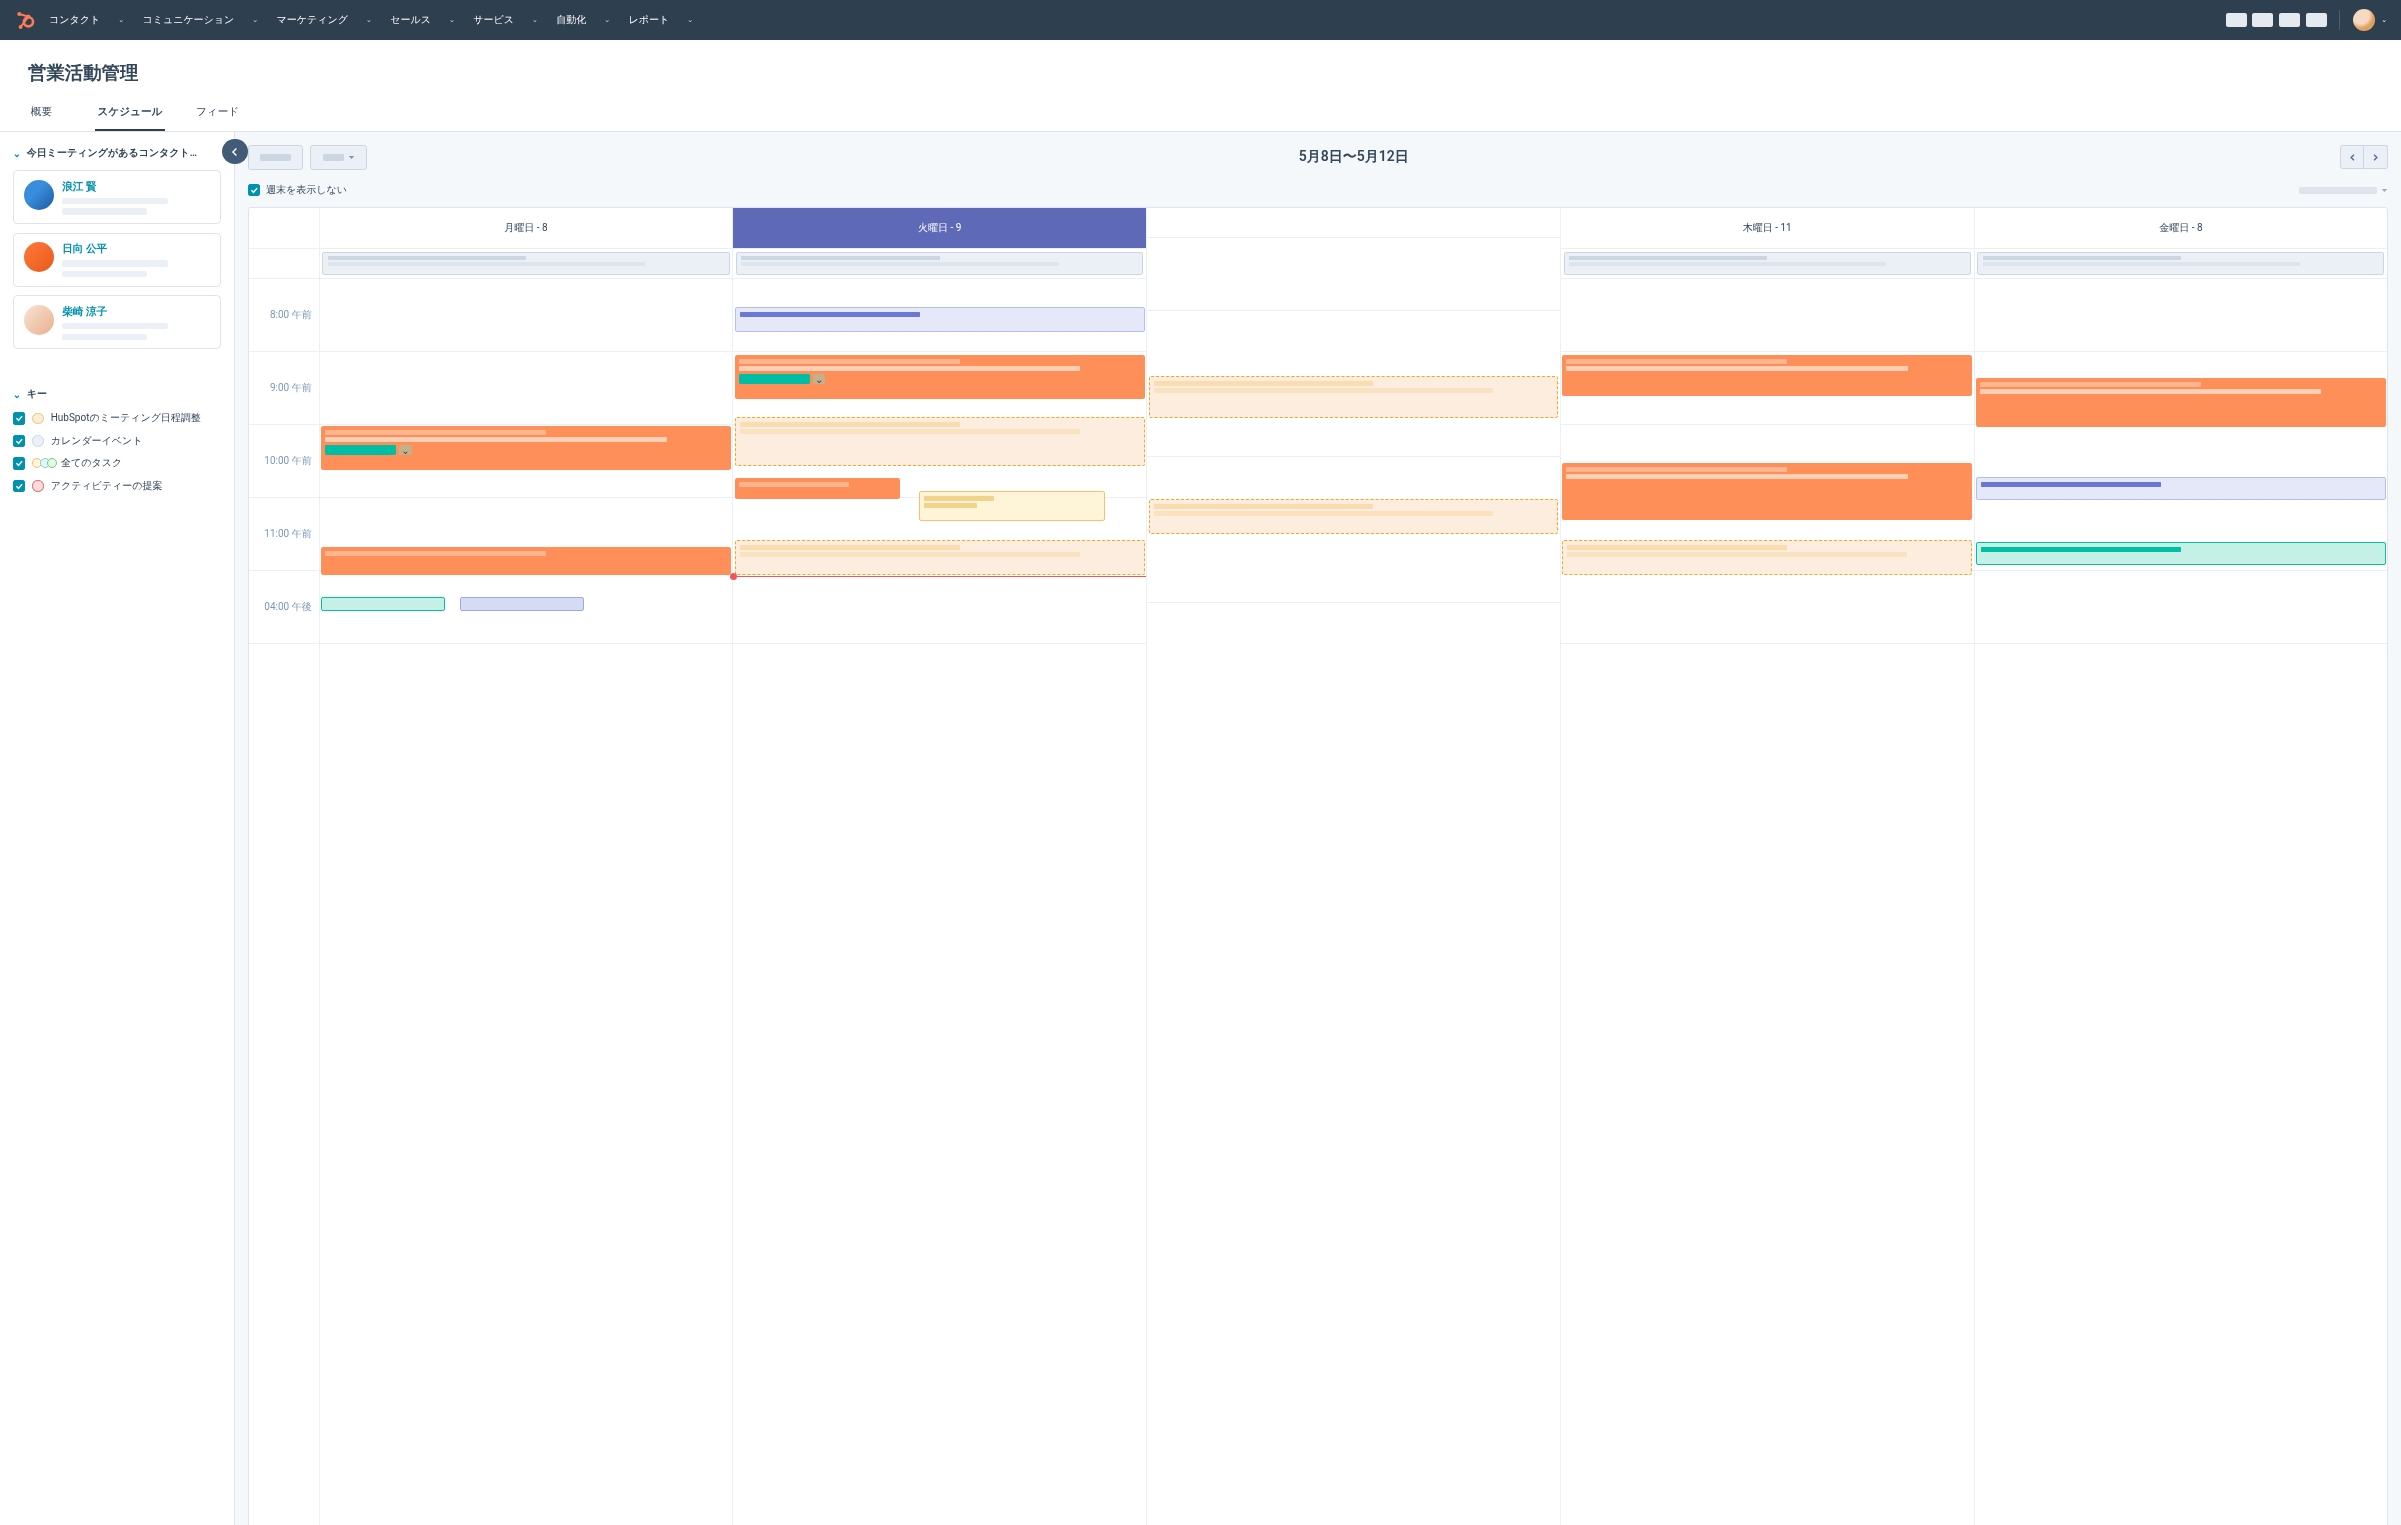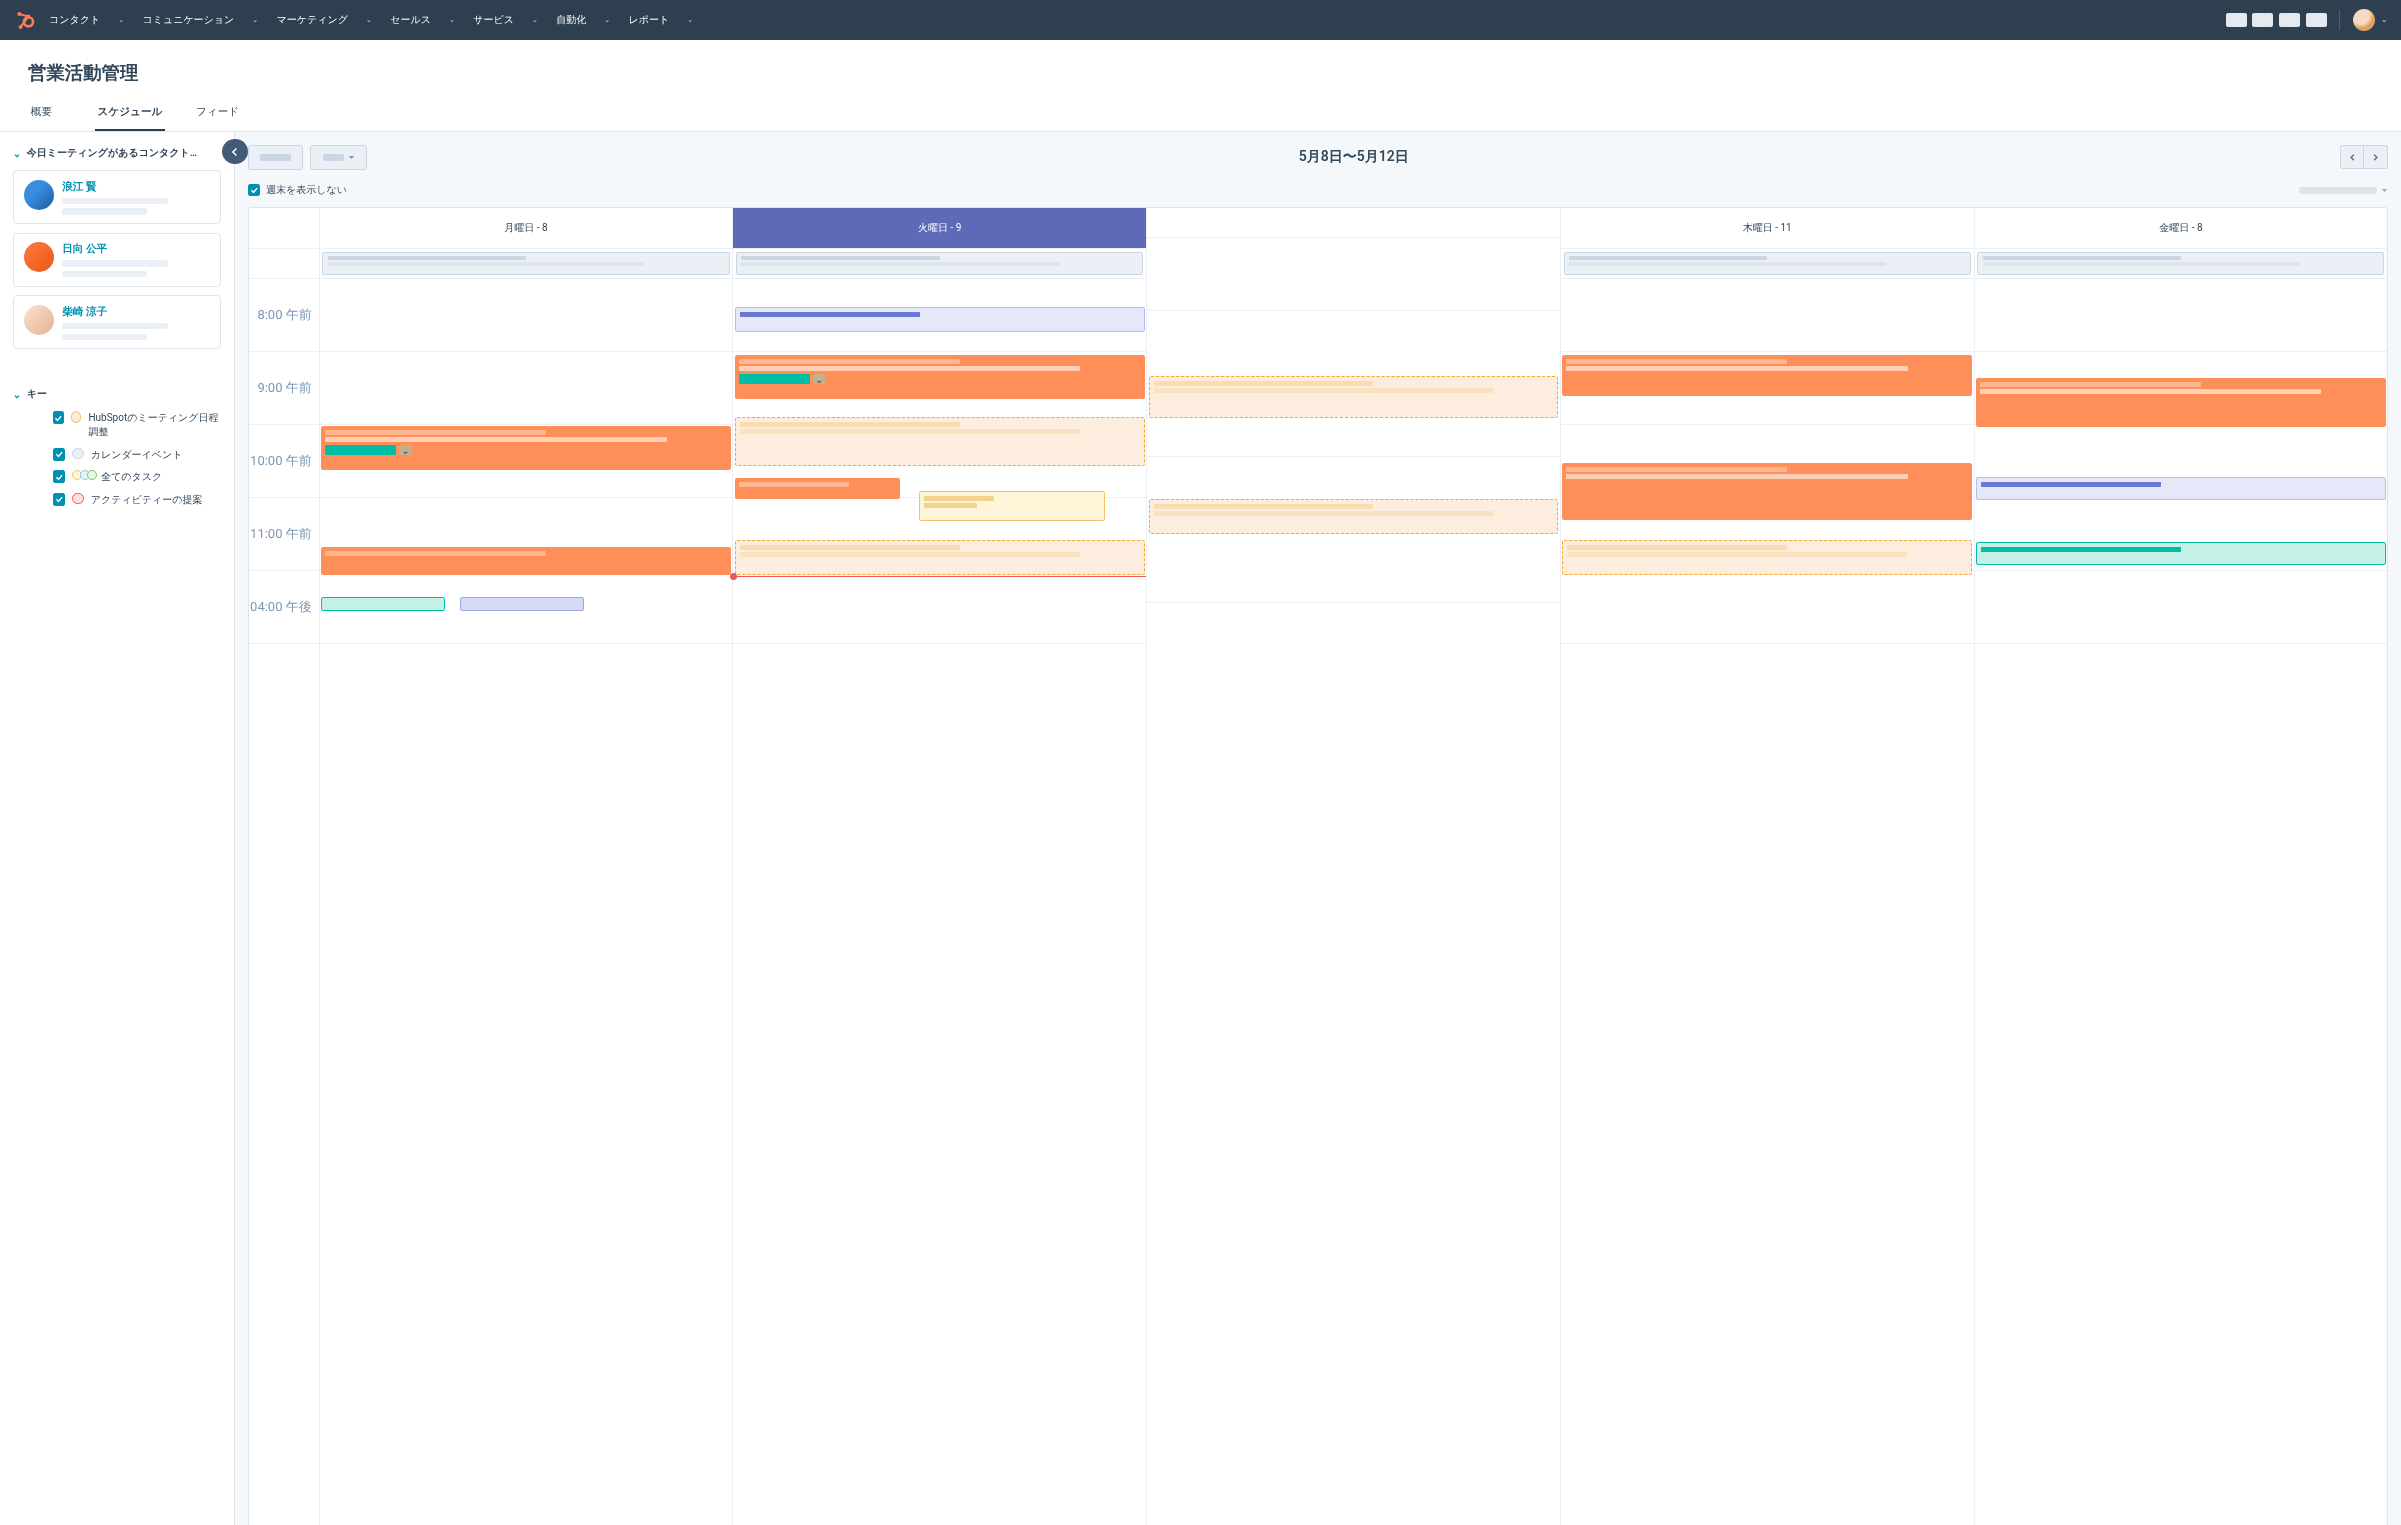--- a/index.html
+++ b/index.html
@@ -35,21 +35,21 @@
 .side-section-hdr .chev { color: #0091ae; }
 .contact-card { border: 0.7px solid #dfe3eb; border-radius: 4.2px; padding: 8.5px 10px; display: flex; gap: 8.5px; margin-bottom: 8.5px; cursor: pointer; }
 .contact-card .ava { width: 30px; height: 30px; border-radius: 50%; flex-shrink: 0; }
 .contact-card .name { color: #0091ae; font-weight: 600; font-size: 10.6px; margin-bottom: 4.2px; }
 .skel { background: #eaf0f6; border-radius: 2.1px; height: 6.4px; }
 .skel.long { width: 106px; margin-bottom: 4.2px; }
 .skel.med { width: 85px; }
 
 .key-section { margin-top: 38px; }
 .key-list { margin-top: 10px; }
-.key-item { display: flex; align-items: flex-start; gap: 7px; margin-bottom: 8.5px; margin-left: 40px; }
+.key-item { display: flex; align-items: center; gap: 7px; margin-bottom: 8.5px; }
 .cb { width: 12.7px; height: 12.7px; border: 1.4px solid #0091ae; border-radius: 2.1px; background: #0091ae; display: inline-flex; align-items: center; justify-content: center; cursor: pointer; }
 .swatch { width: 11.3px; height: 11.3px; border-radius: 50%; }
 .swatch.orange { background: #fbecd9; border: 0.7px solid #f5c26b; }
 .swatch.grey { background: #eaf0f6; border: 0.7px solid #cbd6e2; }
 .swatch.pink { background: #ffdede; border: 0.7px solid #f2545b; }
 .swatch-group { display: flex; }
 .swatch-group span { width: 10px; height: 10px; border-radius: 50%; margin-right: -2.8px; }
 
 
 .collapse-handle { position: absolute; left: -12.7px; top: 7px; width: 25.4px; height: 25.4px; border-radius: 50%; background: #425b76; display: flex; align-items: center; justify-content: center; cursor: pointer; color: #fff; }
@@ -78,21 +78,21 @@
 .cal-header { height: 41px; display: flex; align-items: center; justify-content: center; font-size: 10px; border-bottom: 0.7px solid #eaf0f6; }
 .cal-header.active { background: #5e6ab8; color: #fff; }
 .allday-row { height: 30px; border-bottom: 0.7px solid #eaf0f6; display: flex; align-items: center; justify-content: center; padding: 2.8px; }
 
 .allday-event { width: 100%; height: 100%; border: 0.7px solid #cbd6e2; background: #eaf0f6; border-radius: 2.1px; padding: 2.8px 4.2px; display: flex; flex-direction: column; gap: 2.1px; }
 .allday-event .l1 { height: 4.2px; background: #cbd6e2; border-radius: 0.7px; width: 50%; }
 .allday-event .l2 { height: 4.2px; background: #dfe3eb; border-radius: 0.7px; width: 80%; }
 
 .slots { position: relative; }
 .slot-row { height: 73px; border-bottom: 0.7px solid #eaf0f6; }
-.time-label { height: 73px; border-bottom: 0.7px solid #eaf0f6; display: flex; align-items: center; justify-content: flex-end; padding-right: 7px; font-size: 13px; color: #7c98b6; }
+.time-label { height: 73px; border-bottom: 0.7px solid #eaf0f6; display: flex; align-items: center; justify-content: flex-end; padding-right: 7px; font-size: 10px; color: #7c98b6; }
 
 .evt { position: absolute; border-radius: 2.1px; padding: 3.5px 4.2px; overflow: hidden; cursor: pointer; }
 .evt .t1, .evt .t2 { height: 5px; border-radius: 0.7px; margin-bottom: 2.8px; }
 .evt.orange { background: #ff8f59; }
 .evt.orange .t1 { background: #ffb68f; width: 55%; }
 .evt.orange .t2 { background: #ffcfb5; width: 85%; }
 .evt.orange-light { background: #fdedde; border: 0.7px dashed #f5a623; }
 .evt.orange-light .t1 { background: #f5c26b; opacity: .4; width: 55%; }
 .evt.orange-light .t2 { background: #f5c26b; opacity: .25; width: 85%; }
 .evt.purple { background: #e5e8f8; border: 0.7px solid #b4bdec; }

